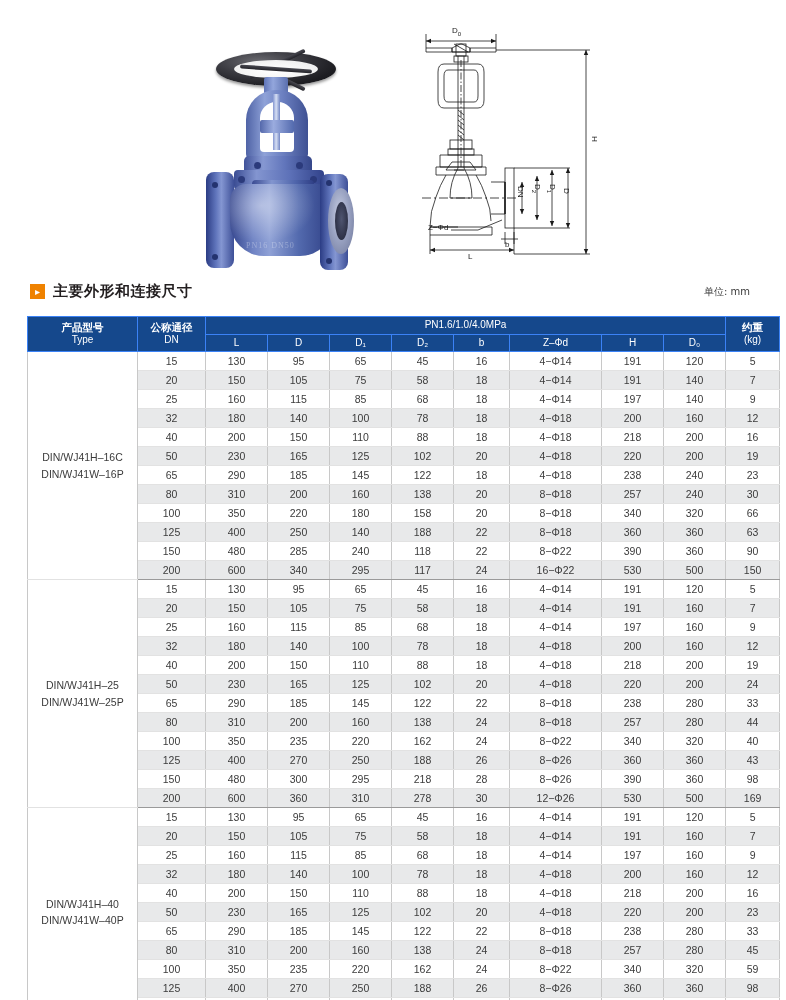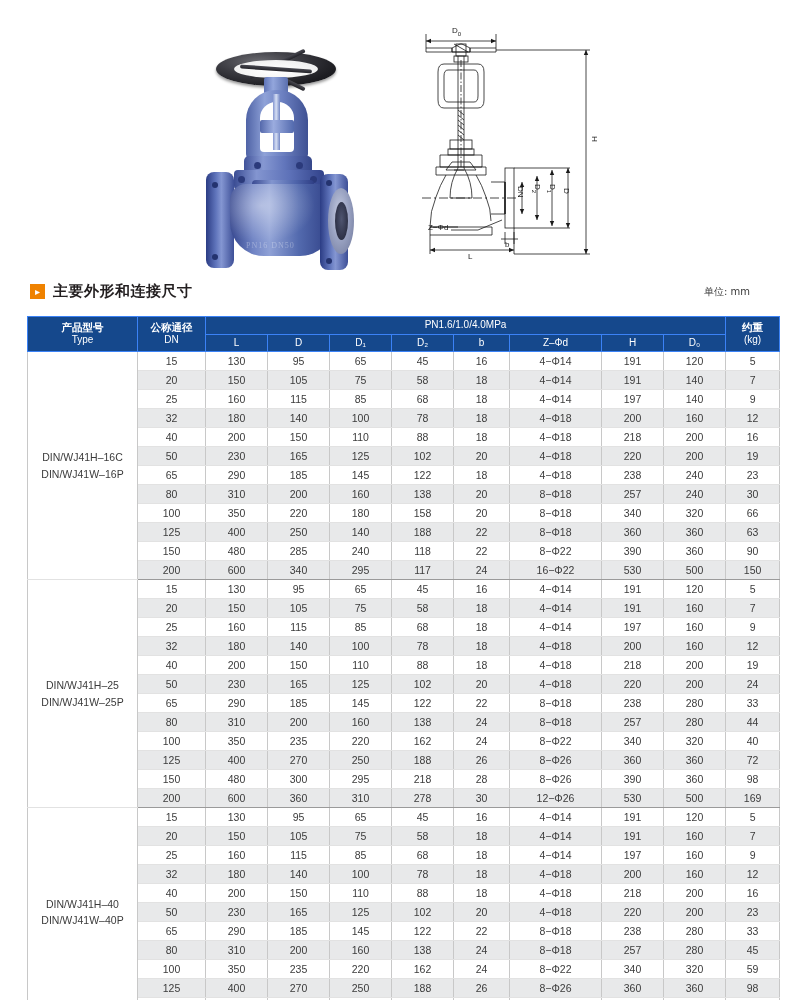--- a/index.html
+++ b/index.html
@@ -670,21 +670,21 @@
         <tr class="alt">
           <td>125</td>
           <td>400</td>
           <td>270</td>
           <td>250</td>
           <td>188</td>
           <td>26</td>
           <td>8−Φ26</td>
           <td>360</td>
           <td>360</td>
-          <td>72</td>
+          <td>43</td>
         </tr>
         <tr>
           <td>150</td>
           <td>480</td>
           <td>300</td>
           <td>295</td>
           <td>218</td>
           <td>28</td>
           <td>8−Φ26</td>
           <td>390</td>

